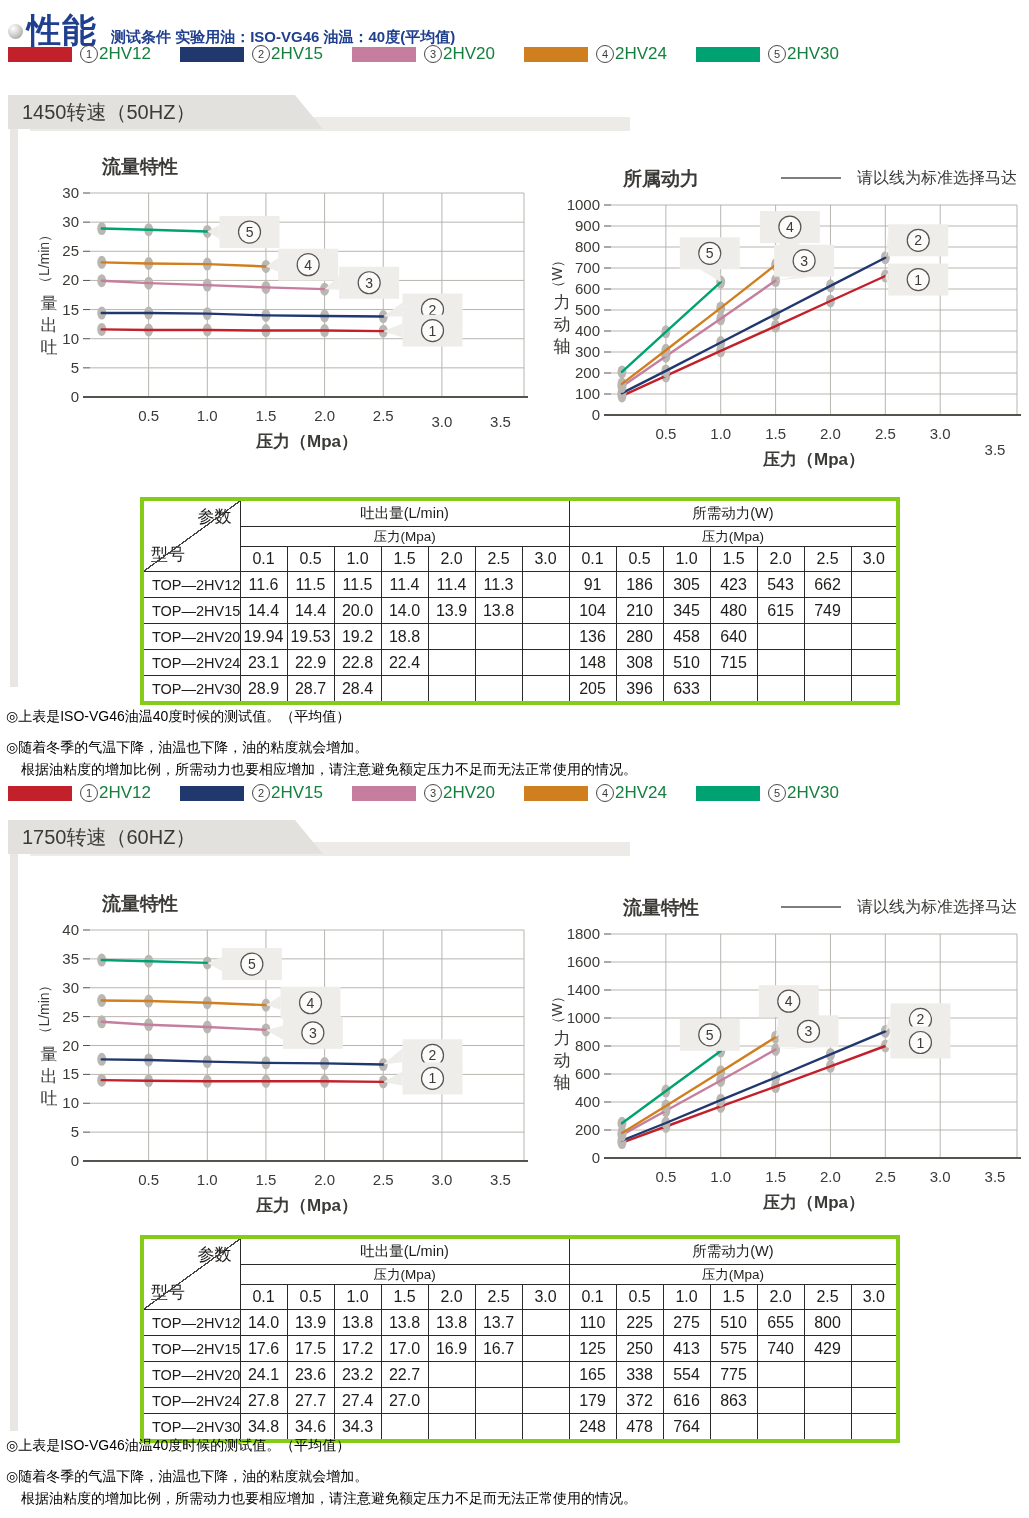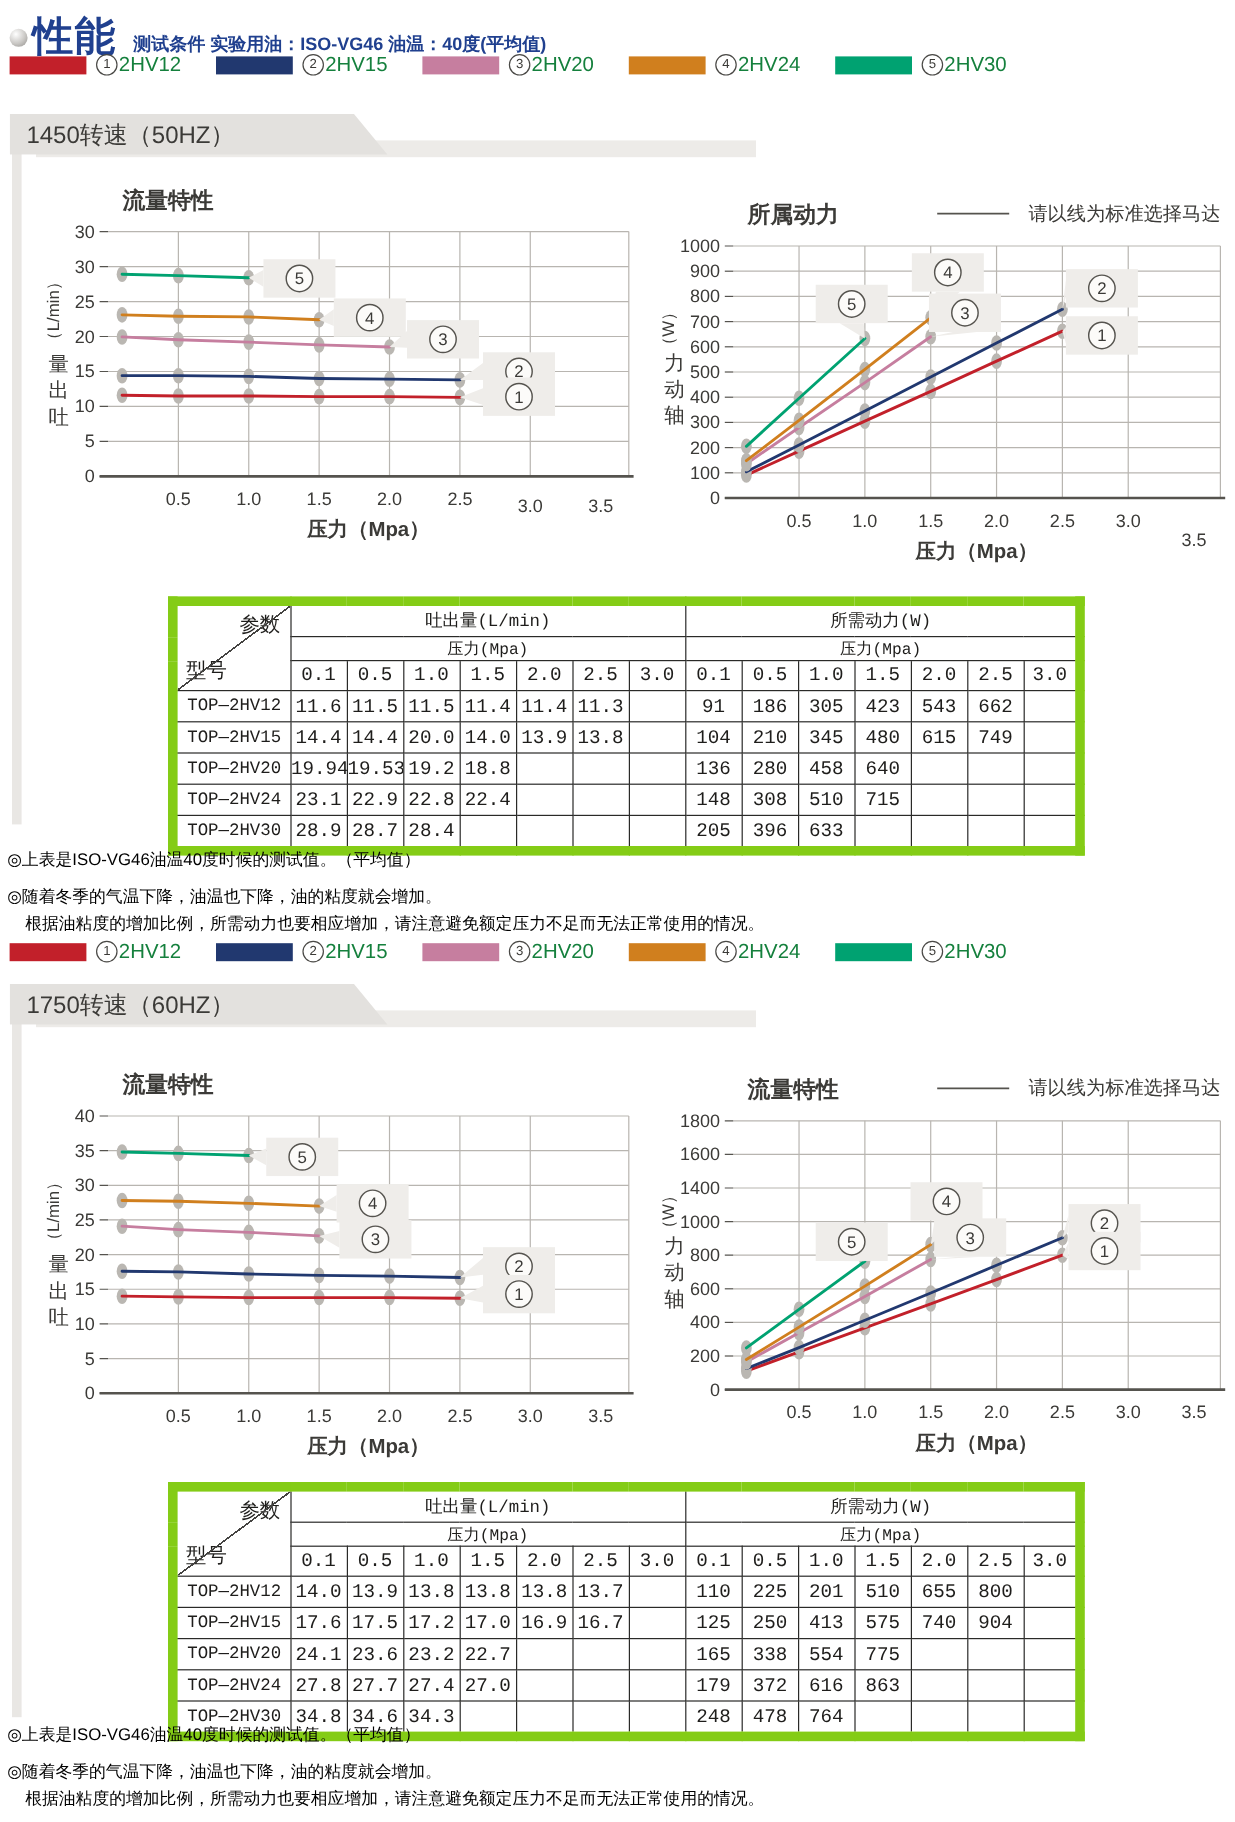--- a/index.html
+++ b/index.html
@@ -22,21 +22,21 @@
   .section{position:absolute;left:0;width:841px;}
   .banner{position:absolute;left:8px;top:0;width:315px;height:34px;background:#e3e1de;
           clip-path:polygon(0 0, calc(100% - 28px) 0, 100% 100%, 0 100%);z-index:2;}
   .banner-strip{position:absolute;left:30px;top:22px;width:600px;height:14px;background:#edebe8;z-index:1;}
   .banner-text{position:absolute;left:22px;top:4px;font-size:20px;color:#3b3a37;z-index:3;}
   .vstrip{position:absolute;left:10px;width:8px;background:#e9e7e4;}
   svg{display:block;position:absolute;}
   svg text{font-family:"Liberation Sans","DejaVu Sans",sans-serif;}
   
   .tblwrap{position:absolute;}
-  table{border-collapse:collapse;table-layout:fixed;width:756px;border:8px solid #84cc16;font-family:Liberation Mono, monospace;}
+  table{border-collapse:collapse;table-layout:fixed;width:756px;border:4px solid #84cc16;}
   th,td{border:1px solid #2a2a28;text-align:center;padding:0;font-weight:400;color:#1e1d1b;
         overflow:hidden;white-space:nowrap;}
   .grp{font-size:14.5px;height:25px;}
   .sub{font-size:13.5px;height:19px;}
   .pr{font-size:16px;height:24px;}
   tbody th{font-size:14.5px;height:25px;text-align:left;padding-left:8px;}
   tbody td{font-size:16px;height:25px;}
   .corner{position:relative;}
   .corner::after{content:'';position:absolute;inset:0;
      background:linear-gradient(to bottom right, transparent 49.4%, #444341 49.4%, #444341 50.6%, transparent 50.6%);}
@@ -721,41 +721,41 @@
               <th>TOP—2HV12</th>
               <td>14.0</td>
               <td>13.9</td>
               <td>13.8</td>
               <td>13.8</td>
               <td>13.8</td>
               <td>13.7</td>
               <td></td>
               <td>110</td>
               <td>225</td>
-              <td>201</td>
+              <td>275</td>
               <td>510</td>
               <td>655</td>
               <td>800</td>
               <td></td>
             </tr>
             <tr>
               <th>TOP—2HV15</th>
               <td>17.6</td>
               <td>17.5</td>
               <td>17.2</td>
               <td>17.0</td>
               <td>16.9</td>
               <td>16.7</td>
               <td></td>
               <td>125</td>
               <td>250</td>
               <td>413</td>
               <td>575</td>
               <td>740</td>
-              <td>904</td>
+              <td>429</td>
               <td></td>
             </tr>
             <tr>
               <th>TOP—2HV20</th>
               <td>24.1</td>
               <td>23.6</td>
               <td>23.2</td>
               <td>22.7</td>
               <td></td>
               <td></td>

